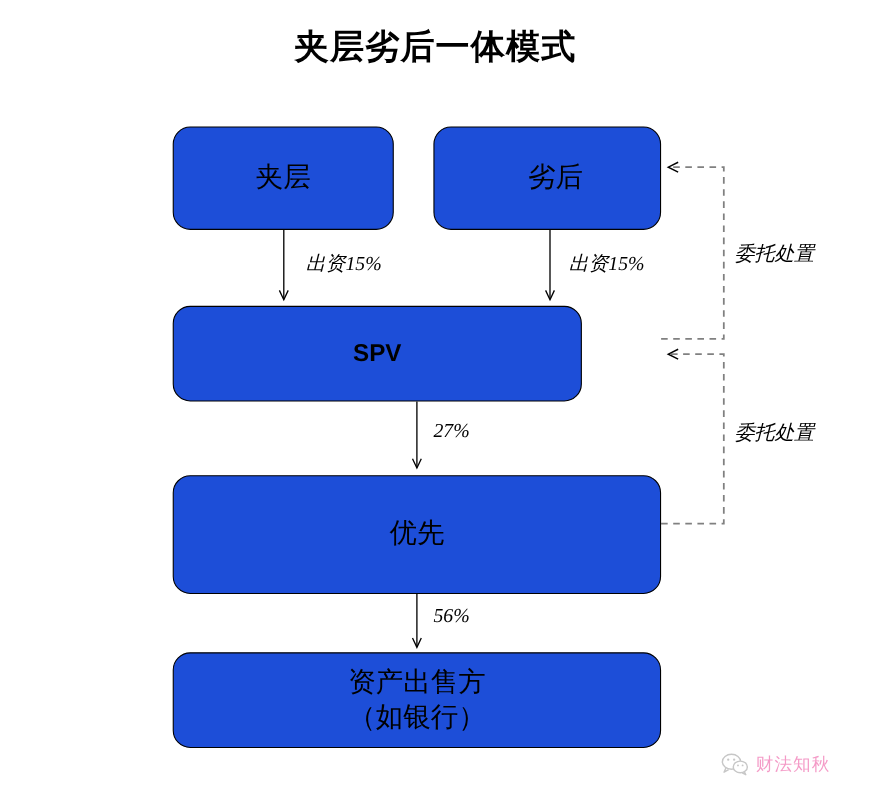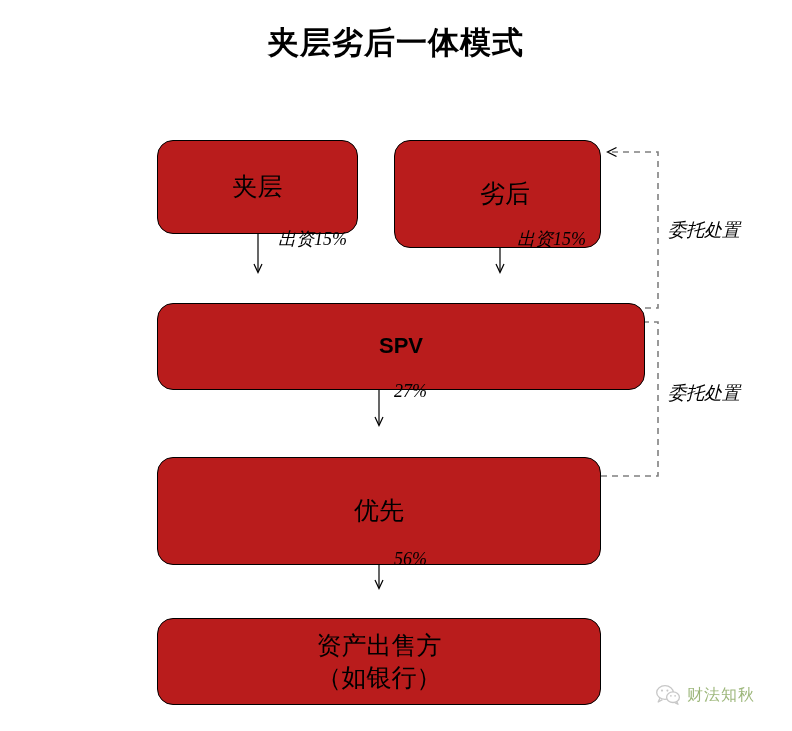--- a/index.html
+++ b/index.html
@@ -32,27 +32,26 @@
     font-weight: bold;
     font-size: 31px;
     letter-spacing: 1px;
     color: #000000;
   }
   .node {
     position: absolute;
     box-sizing: border-box;
     border: 1.2px solid #000000;
     border-radius: 16px;
-    background: #b91c1c;
+    background: #1d4ed8;
     display: flex;
     align-items: center;
     justify-content: center;
     text-align: center;
     line-height: 1.28;
-    margin-top: 25px;
   }
   .node .node-label {
     font-size: 25px;
     color: #000000;
     white-space: pre-line;
   }
   .node.bold-label .node-label {
     font-family: "Liberation Sans", "DejaVu Sans", sans-serif;
     font-weight: bold;
     font-size: 22px;
@@ -71,21 +70,21 @@
     position: absolute;
     left: 655px;
     top: 684px;
     display: flex;
     align-items: center;
     gap: 6px;
     opacity: 0.55;
   }
   .watermark .wm-text {
     font-size: 16px;
-    color: #4d7c0f;
+    color: #ec4899;
     font-family: "Liberation Serif", "DejaVu Serif", serif;
     letter-spacing: 1px;
   }
   .wm-icon svg { display: block; }
 </style>
 </head>
 <body>
 
 <div class="diagram-title">夹层劣后一体模式</div>
 
@@ -109,25 +108,25 @@
 
   <path d="M601,476 L658,476 L658,322 L608,322" fill="none" stroke="#808080" stroke-width="1.6" stroke-dasharray="6 5" marker-end="url(#arrowOpenDash)"></path>
 
   <path d="M601,308 L658,308 L658,152 L608,152" fill="none" stroke="#808080" stroke-width="1.6" stroke-dasharray="6 5" marker-end="url(#arrowOpenDash)"></path>
 </svg>
 
 <div class="node" style="left:157px; top:115px; width:201px; height:94px;">
   <span class="node-label">夹层</span>
 </div>
 
-<div class="node" style="left:394px; top:115px; width:207px; height:108px;padding-left:15px;">
+<div class="node" style="left:394px; top:115px; width:207px; height:94px;padding-left:15px;">
   <span class="node-label">劣后</span>
 </div>
 
-<div class="node bold-label" style="left:157px; top:278px; width:488px; height:87px;">
+<div class="node bold-label" style="left:157px; top:278px; width:372px; height:87px;">
   <span class="node-label">SPV</span>
 </div>
 
 <div class="node" style="left:157px; top:432px; width:444px; height:108px;">
   <span class="node-label">优先</span>
 </div>
 
 <div class="node" style="left:157px; top:593px; width:444px; height:87px;">
   <span class="node-label">资产出售方
 （如银行）</span>

